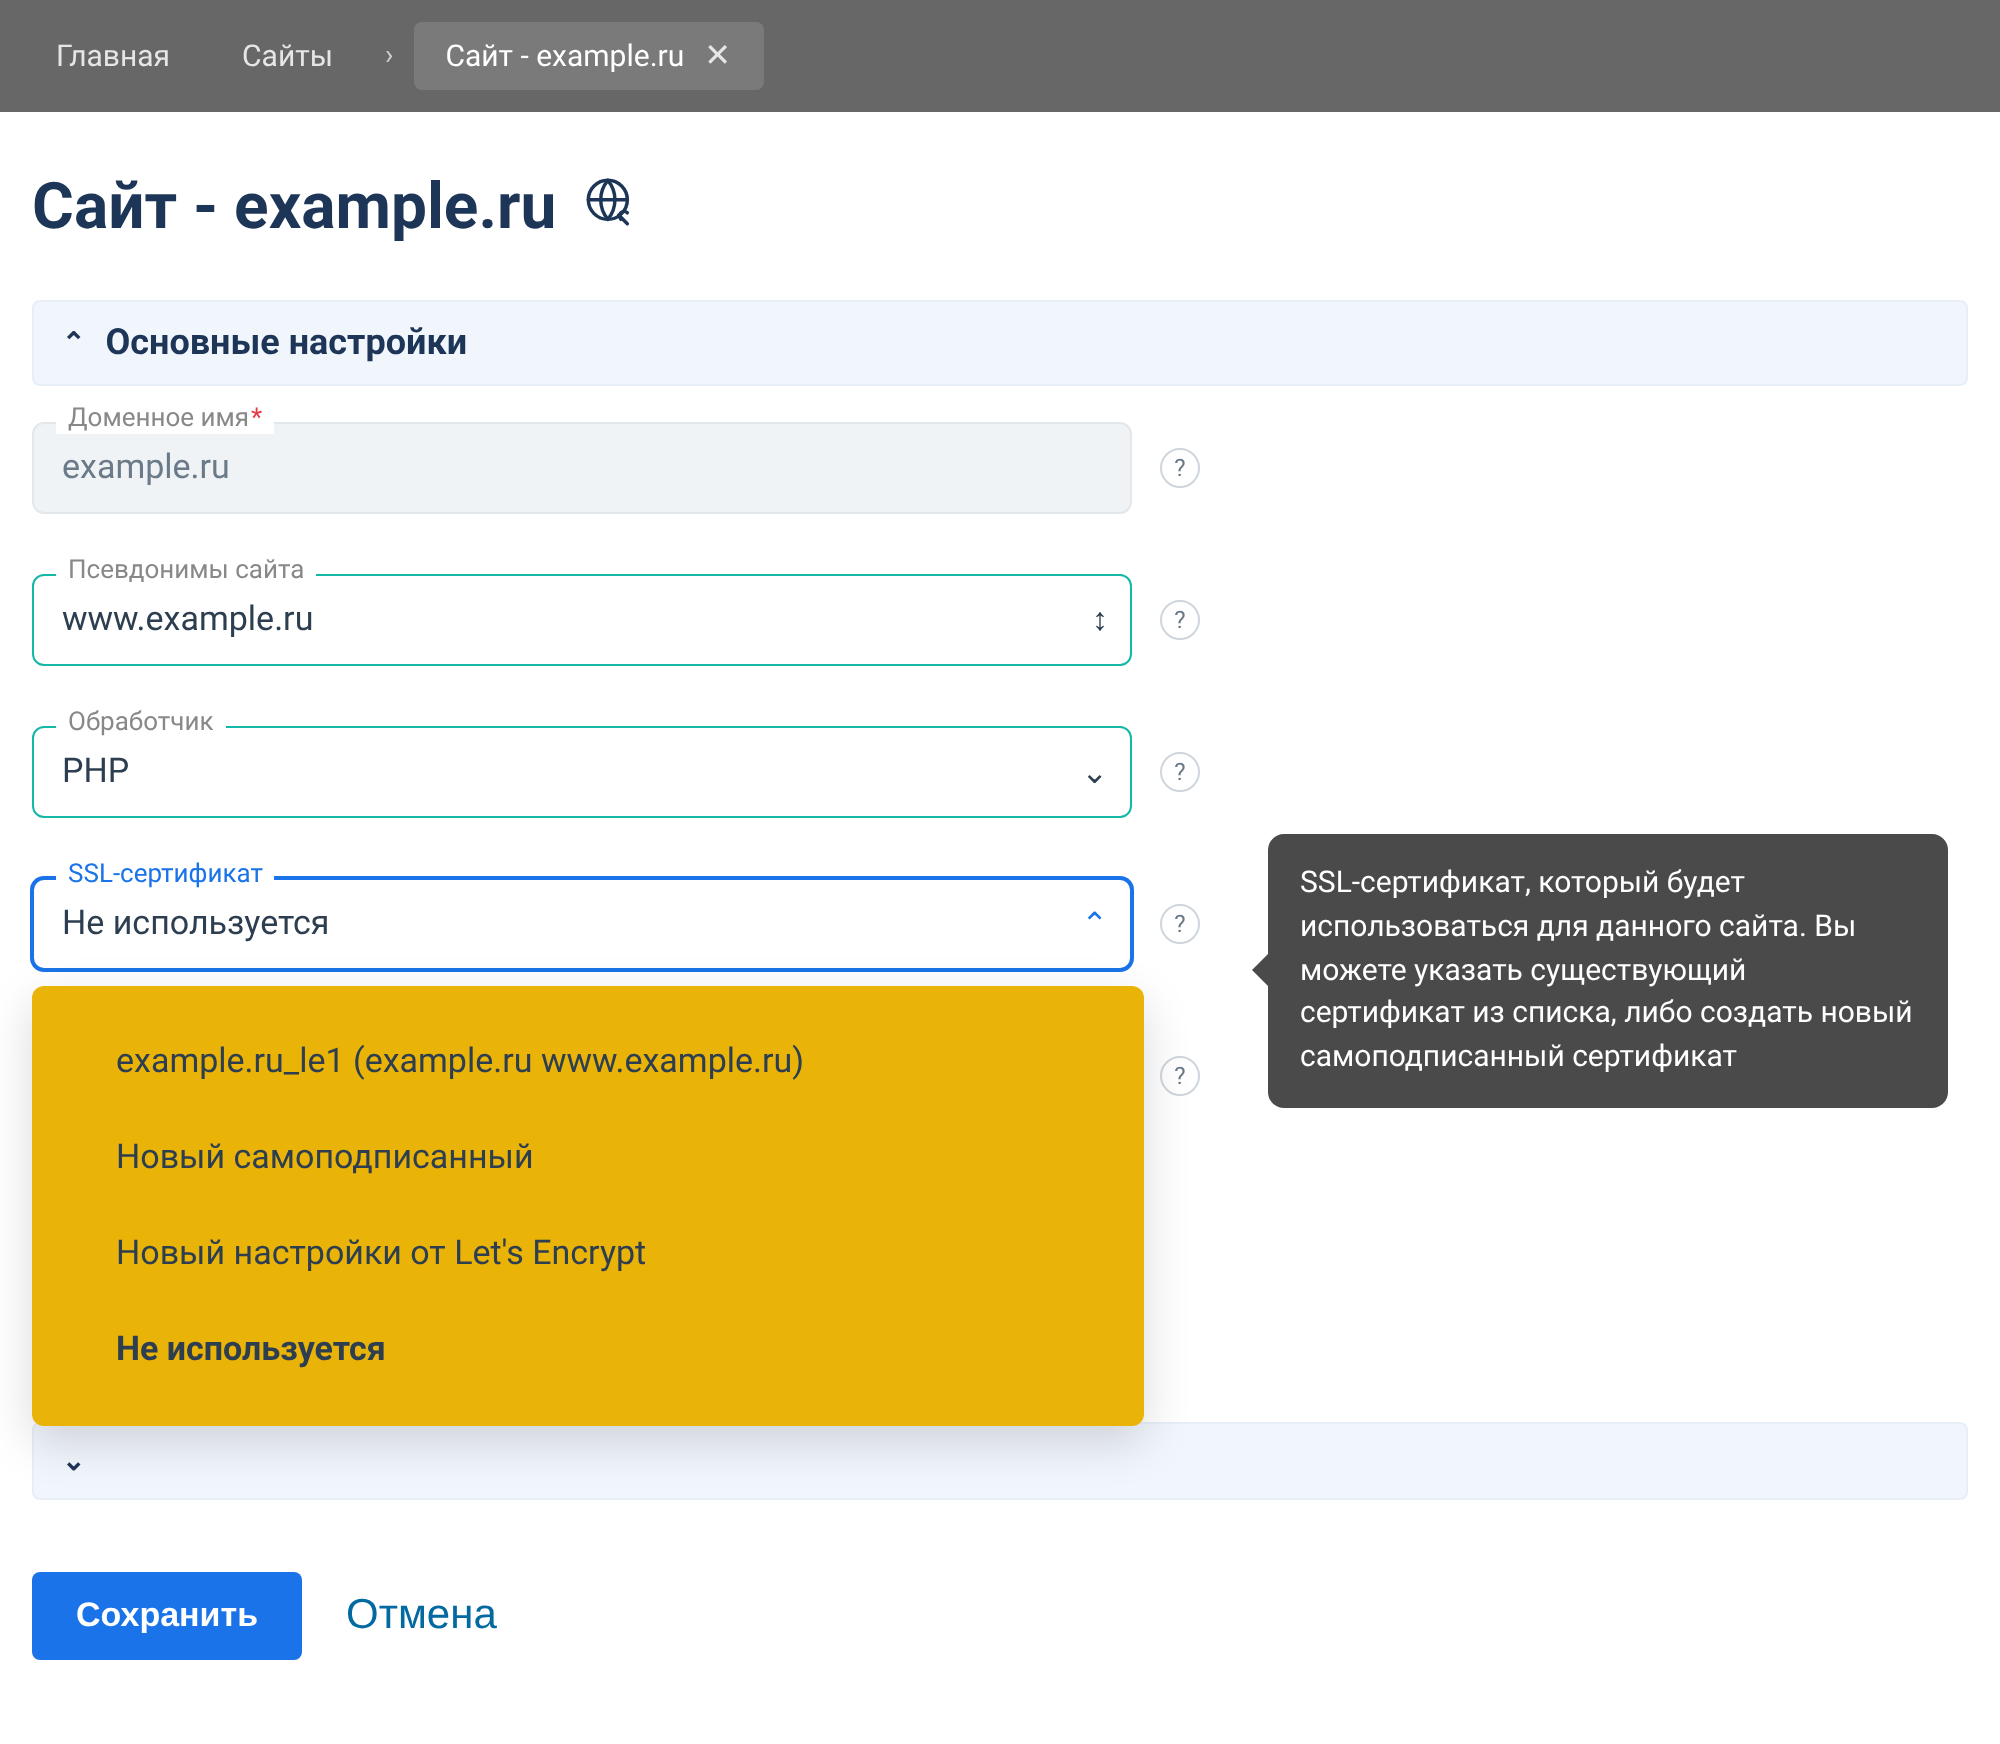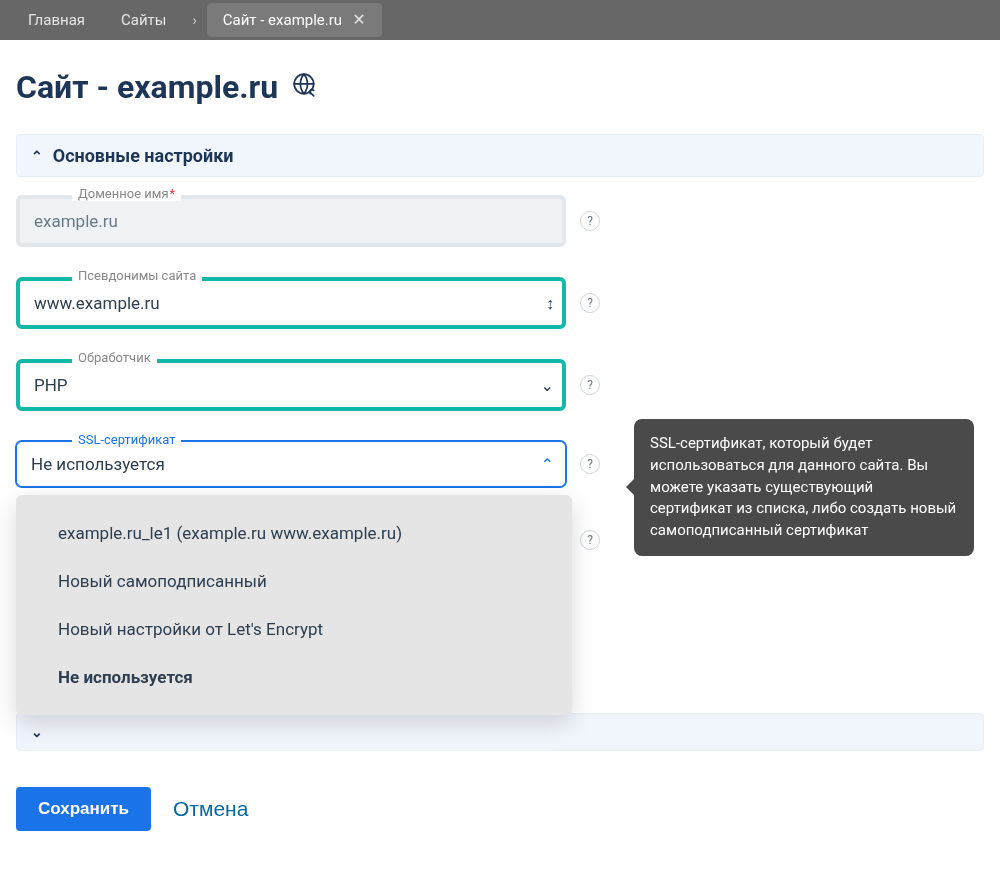--- a/index.html
+++ b/index.html
@@ -8,21 +8,21 @@
     background: #fff;
     width: 1000px;
     height: 872px;
     overflow: hidden;
     color: #2c3e50;
   }
 
   
   .breadcrumb-bar {
     background: #676767;
-    height: 40px;
+    height: 56px;
     display: flex;
     align-items: center;
     padding: 0 12px;
     gap: 4px;
   }
   .crumb {
     color: #e6e6e6;
     font-size: 15px;
     padding: 8px 16px;
     border-radius: 4px;
@@ -90,28 +90,27 @@
   }
 
   .field-label {
     position: absolute;
     top: -9px;
     left: 12px;
     background: #fff;
     padding: 0 6px;
     font-size: 13px;
     color: #888;
-    margin-left: 44px;
   }
   .field-label.required::after { content: "*"; color: #e63946; margin-left: 1px; }
   .field-label.focused { color: #1a73e8; }
 
   .field-input {
     width: 100%;
-    border: 4px solid #14b8a6;
+    border: 1px solid #14b8a6;
     border-radius: 6px;
     padding: 12px 14px;
     font-size: 17px;
     color: #2c3e50;
     background: #fff;
   }
   .field-input.readonly {
     background: #f0f3f6;
     color: #6b7a88;
     border-color: #e2e7ec;
@@ -141,21 +140,21 @@
     font-size: 12px; color: #6b7a88;
     cursor: pointer;
     flex-shrink: 0;
   }
 
   .dropdown {
     position: absolute;
     top: 54px;
     left: 0;
     width: 556px;
-    background: #e5e5e5;
+    background: #eab308;
     border-radius: 6px;
     box-shadow: 0 8px 24px rgba(0,0,0,0.15);
     padding: 14px 16px;
     z-index: 10;
   }
   .dd-item {
     padding: 14px 26px;
     font-size: 17px;
     color: #2c3e50;
     cursor: pointer;

